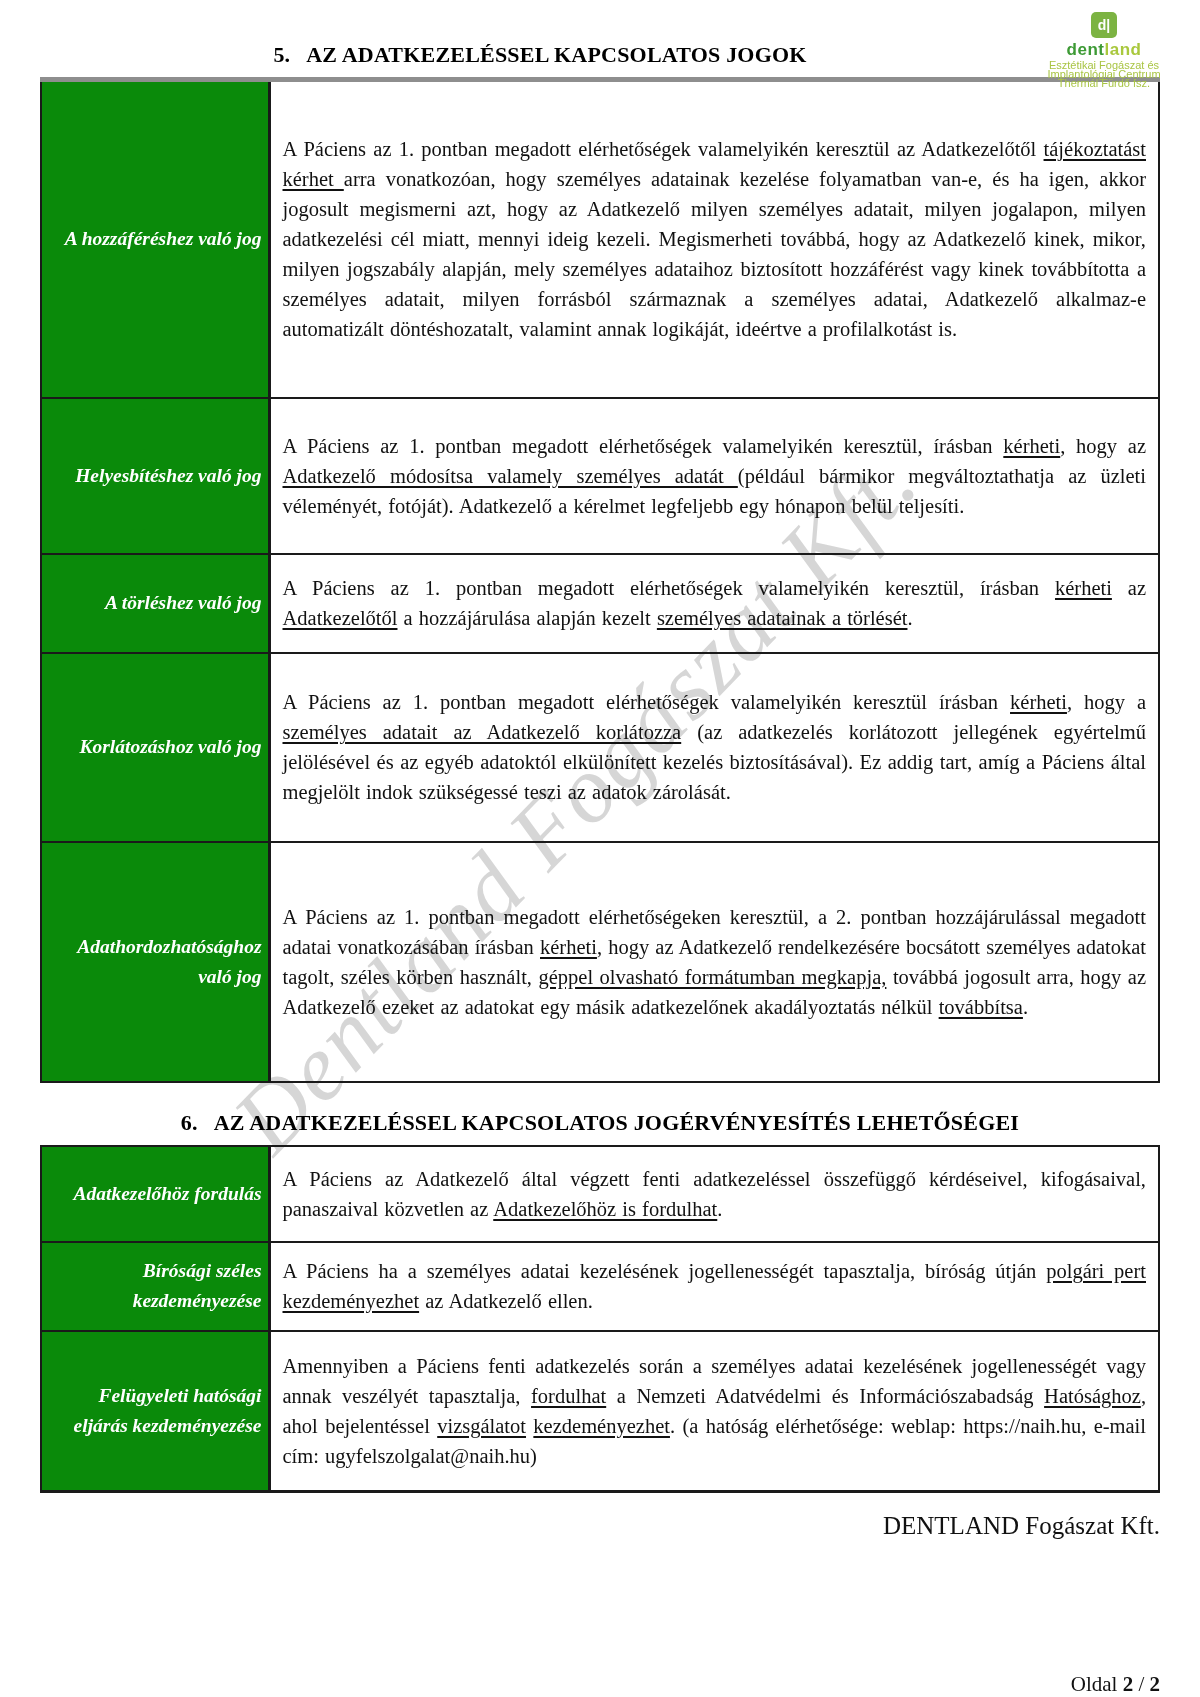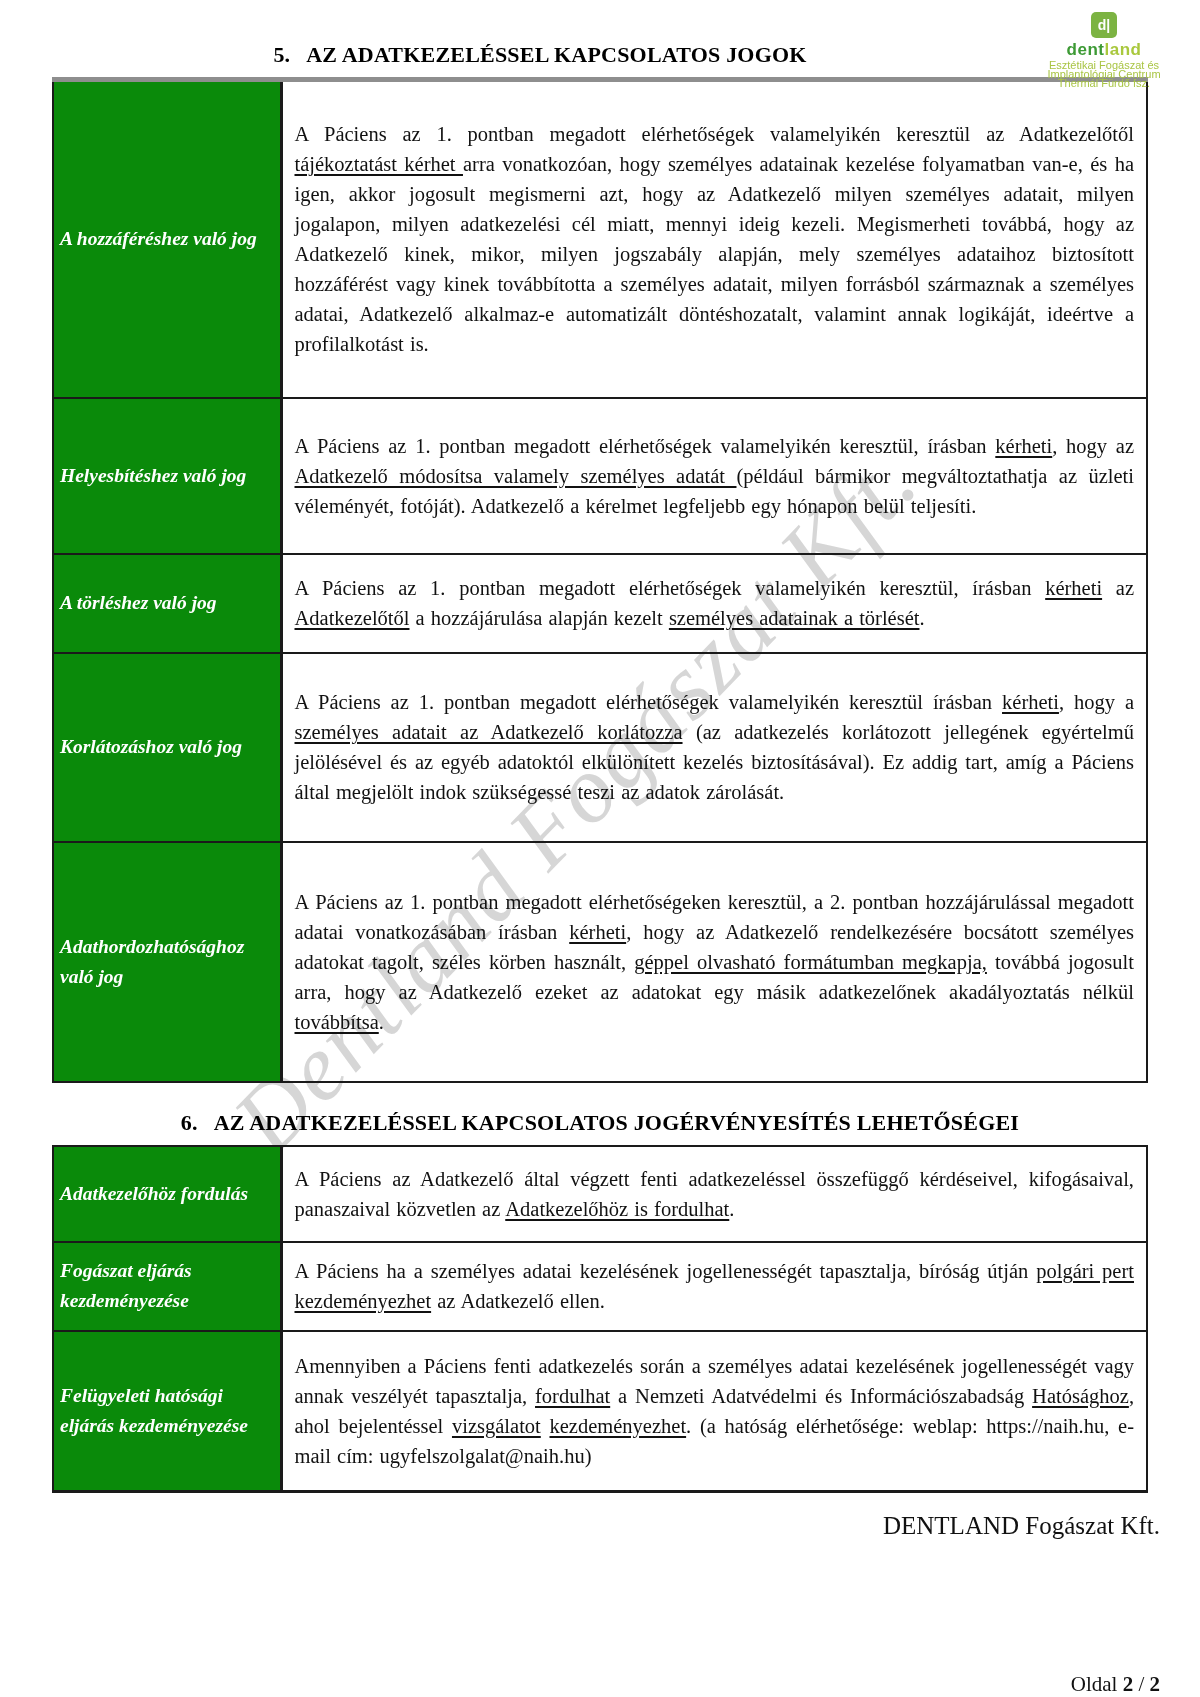--- a/index.html
+++ b/index.html
@@ -37,39 +37,39 @@
   .logo-mark{
     width:26px;height:26px;margin:0 auto 3px;border-radius:5px;
     background:var(--logo_square);color:#fff;
     font-family:"Liberation Sans", sans-serif;font-weight:bold;font-size:14px;line-height:26px;
   }
   .logo-name{font-family:"Liberation Sans", sans-serif;font-weight:bold;font-size:17px;letter-spacing:.5px;line-height:18px;}
   .logo-name .dent{color:var(--logo_dent);}
   .logo-name .land{color:var(--logo_land);}
   .logo-tagline{margin-top:2px;font-family:"Liberation Sans", sans-serif;font-size:11px;line-height:9px;color:var(--logo_tagline);}
   
-  .content{position:relative;z-index:2;padding:0 52px;}
+  .content{position:relative;z-index:2;padding:0 40px;}
   .title{
     text-align:center;font-weight:bold;font-size:22px;color:#000;
     letter-spacing:.2px;
   }
   .title .num{margin-right:16px;}
   .title.t5{margin:42px 0 9px;transform:translateX(-60px);}
   .title.t6{margin:27px 0 9px;}
   table{
     width:100%;border-collapse:collapse;table-layout:fixed;
     background:transparent;
   }
   table.t1{border:2px solid var(--border);border-top:5px solid #8e8e8e;}
   table.t2{border:2px solid var(--border);border-bottom:3px solid var(--border);}
   td{border:2px solid var(--border);vertical-align:middle;}
   td.hd{
     width:228px;background:var(--green);
     color:#fff;font-weight:bold;font-style:italic;
-    font-size:19.5px;line-height:30px;text-align:left;
+    font-size:19.5px;line-height:30px;text-align:right;
     padding:4px 6px;border-right:3px solid var(--border);
   }
   td.bd{
     background:transparent;
     font-size:20.5px;line-height:30px;text-align:justify;
     padding:10px 12px;word-spacing:1px;
   }
   tr.h318 td{height:318px;} tr.h156 td{height:156px;} tr.h99 td{height:99px;}
   tr.h189 td{height:189px;} tr.h191 td{height:240px;}
   tr.h96 td{height:96px;}   tr.h89 td{height:89px;}   tr.h161 td{height:161px;}
@@ -133,21 +133,21 @@
 
     <h1 class="title t6"><span class="num">6.</span><span>AZ ADATKEZELÉSSEL KAPCSOLATOS JOGÉRVÉNYESÍTÉS LEHETŐSÉGEI</span></h1>
 
     <table class="t2">
       <tbody>
           <tr class="h96">
         <td class="hd">Adatkezelőhöz fordulás</td>
         <td class="bd"><span>A Páciens az Adatkezelő által végzett fenti adatkezeléssel összefüggő kérdéseivel, kifogásaival, panaszaival közvetlen az </span><span class="u">Adatkezelőhöz is fordulhat</span><span>.</span></td>
       </tr>
       <tr class="h89">
-        <td class="hd">Fogászat eljárás kezdeményezése</td>
+        <td class="hd">Bírósági széles kezdeményezése</td>
         <td class="bd"><span>A Páciens ha a személyes adatai kezelésének jogellenességét tapasztalja, bíróság útján </span><span class="u">polgári pert kezdeményezhet</span><span> az Adatkezelő ellen.</span></td>
       </tr>
       <tr class="h161">
         <td class="hd">Felügyeleti hatósági eljárás kezdeményezése</td>
         <td class="bd"><span>Amennyiben a Páciens fenti adatkezelés során a személyes adatai kezelésének jogellenességét vagy annak veszélyét tapasztalja, </span><span class="u">fordulhat</span><span> a Nemzeti Adatvédelmi és Információszabadság </span><span class="u">Hatósághoz</span><span>, ahol bejelentéssel </span><span class="u">vizsgálatot</span><span> </span><span class="u">kezdeményezhet</span><span>. (a hatóság elérhetősége: weblap: https://naih.hu, e-mail cím: ugyfelszolgalat@naih.hu)</span></td>
       </tr>
     </tbody>
       </table>
 
   </div>

